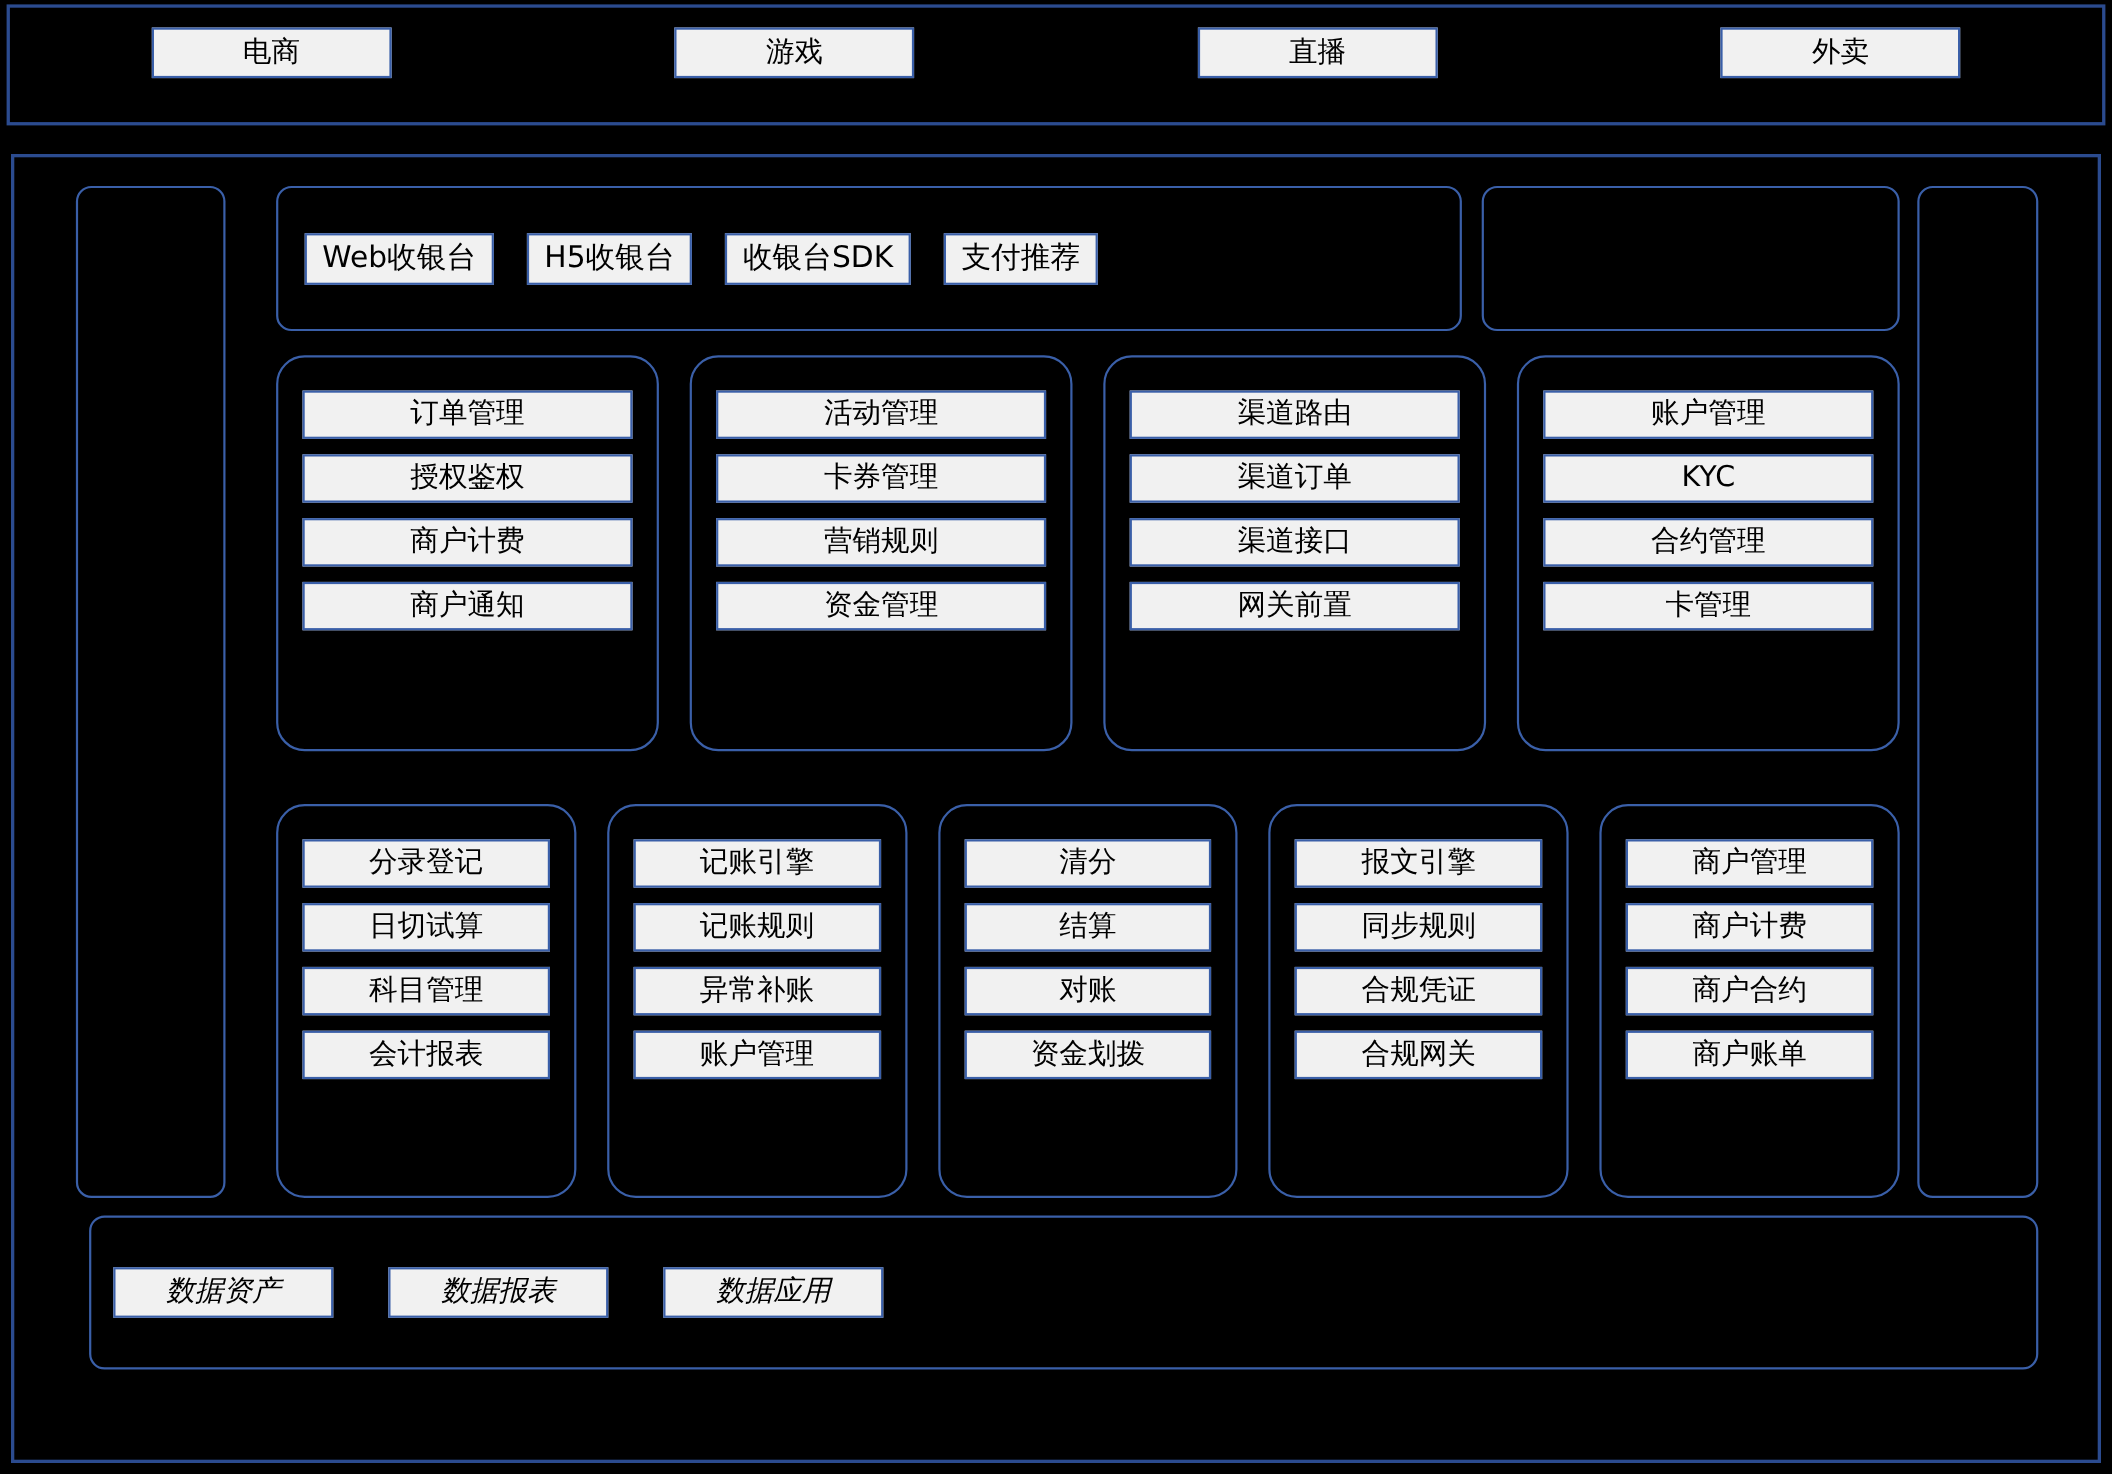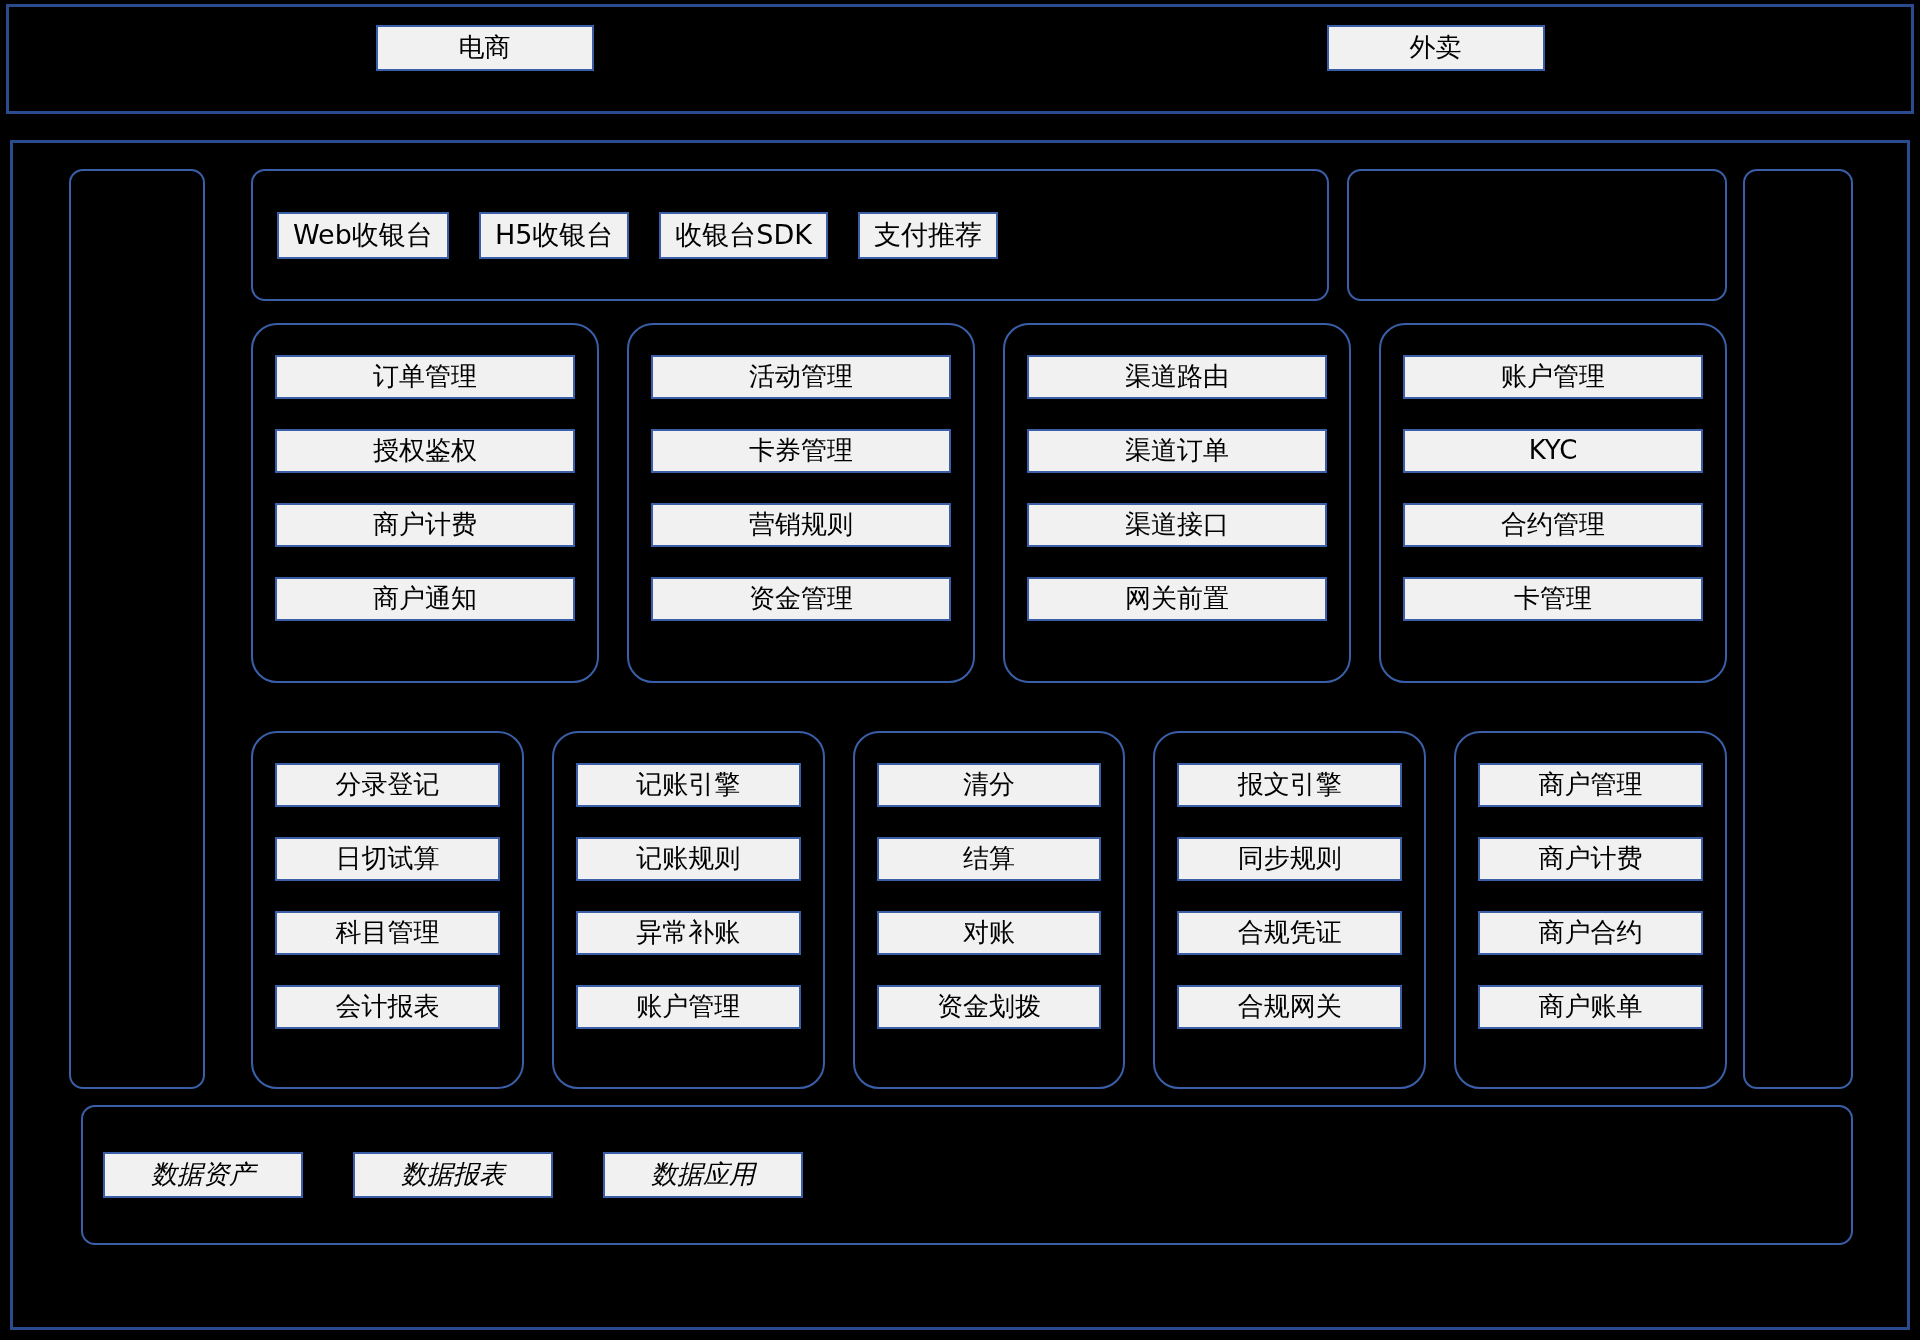--- a/index.html
+++ b/index.html
@@ -112,21 +112,21 @@
   .modbox {
     flex: 1 1 0;
     border: 2px solid #3a5fa8;
     border-radius: 26px;
     box-sizing: border-box;
     background: #000000;
     padding: 30px 22px 22px 22px;
     display: flex;
     flex-direction: column;
     align-items: stretch;
-    gap: 30px;
+    gap: 14px;
   }
   .modbox.sparse { gap: 42px; }
   .modbox .chip { font-size: 26px; padding: 6px 10px 8px 10px; }
 
   
   .databar {
     left: 68px;
     top: 962px;
     width: 1772px;
     height: 140px;
@@ -148,20 +148,26 @@
 <body>
 
 <div class="page">
 
   <div class="biz-band">
     <div class="biz-inner">
       <div class="biz-slot">
         <div class="chip">电商</div>
       </div>
       <div class="biz-slot">
+        <div class="chip">游戏</div>
+      </div>
+      <div class="biz-slot">
+        <div class="chip">直播</div>
+      </div>
+      <div class="biz-slot">
         <div class="chip">外卖</div>
       </div>
     </div>
   </div>
 
   <div class="platform">
 
     <div class="round rail-left"></div>
     <div class="round rail-right"></div>
 

